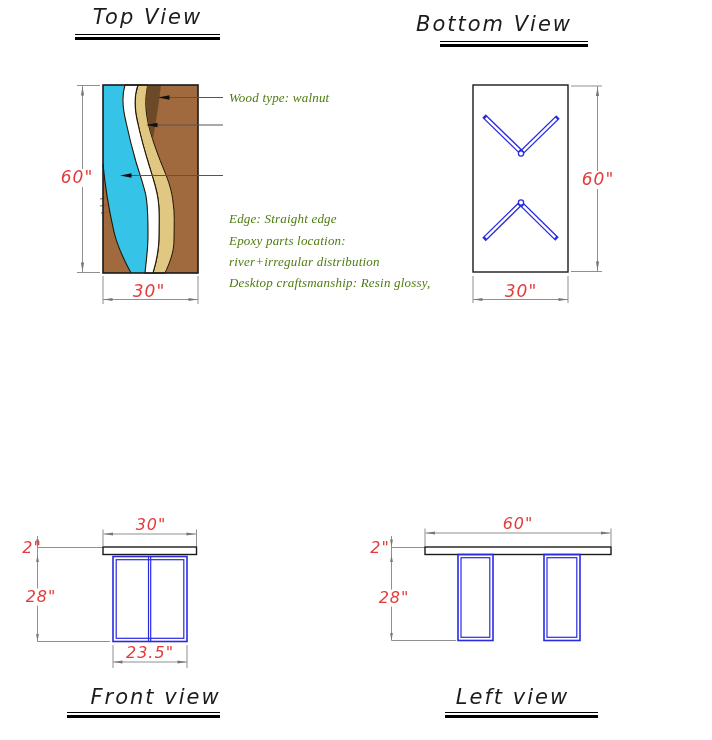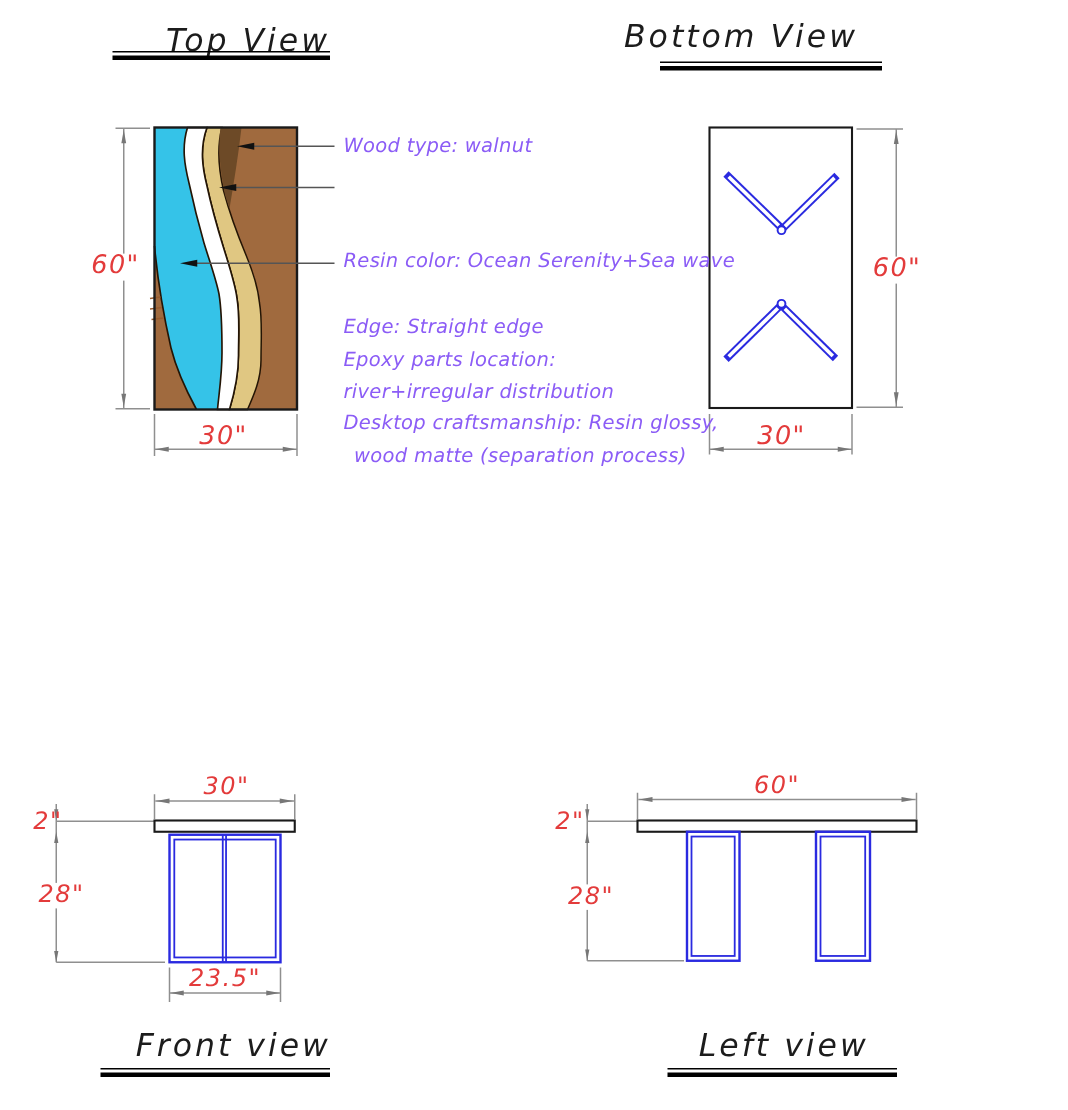--- a/index.html
+++ b/index.html
@@ -12,21 +12,21 @@
   .vtitle{
     position:absolute;font-style:italic;font-size:21px;color:#1c1c1c;
     letter-spacing:2px;text-align:center;white-space:nowrap;font-weight:400;
   }
   .title-underline{
     position:absolute;height:2.4px;
     border-top:1.2px solid #000;border-bottom:3.2px solid #000;
   }
   .ann{
     position:absolute;font-style:italic;font-size:13px;line-height:16px;
-    color:#8b5cf6;white-space:nowrap;letter-spacing:0.2px;
+    color:#4d7c0f;white-space:nowrap;letter-spacing:0.2px;font-family:Liberation Serif, serif;
   }
   .dimtext{
     position:absolute;transform:translate(-50%,-50%);
     font-style:italic;font-size:17px;line-height:1.05;letter-spacing:1px;
     color:#e33b3b;white-space:nowrap;padding:0 1px;
   }
   .dimtext.bg{background:#ffffff;}
   .dimtext.sm{font-size:16px;}
 </style>
 </head>
@@ -169,39 +169,37 @@
       <rect x="425" y="547" width="186" height="7.5" fill="#ffffff" stroke="#1a1a1a" stroke-width="1.4"></rect>
       <g fill="none" stroke="#2a2ae0">
         <rect x="458" y="554.5" width="35" height="86" stroke-width="1.6"></rect>
         <rect x="461" y="557.7" width="28.8" height="79.6" stroke-width="1.2"></rect>
         <rect x="544" y="554.5" width="36" height="86" stroke-width="1.6"></rect>
         <rect x="547" y="557.7" width="29.8" height="79.6" stroke-width="1.2"></rect>
       </g>
     </g>
   </svg>
 
-  <div class="vtitle" style="left:75px;top:15px;width:145px;text-align:right;">Top View</div>
+  <div class="vtitle" style="left:75px;top:5px;width:145px;">Top View</div>
   <div class="title-underline" style="left:75px;top:34px;width:145px;"></div>
 
   <div class="vtitle" style="left:416px;top:12px;width:148px;">Bottom View</div>
   <div class="title-underline" style="left:440px;top:41px;width:148px;"></div>
 
   <div class="vtitle" style="left:79px;top:685px;width:153px;">Front view</div>
   <div class="title-underline" style="left:67px;top:712px;width:153px;"></div>
 
-  <div class="vtitle" style="left:446px;top:685px;width:153px;">Left view</div>
+  <div class="vtitle" style="left:436px;top:685px;width:153px;">Left view</div>
   <div class="title-underline" style="left:445px;top:712px;width:153px;"></div>
 
   <div class="ann" style="left:229px;top:90px;">Wood type: walnut</div>
-  <div class="ann" style="left:229px;top:167px;">Resin color: Ocean Serenity+Sea wave</div>
   <div class="ann" style="left:229px;top:211px;">Edge: Straight edge</div>
   <div class="ann" style="left:229px;top:233px;">Epoxy parts location:</div>
   <div class="ann" style="left:229px;top:275px;">Desktop craftsmanship: Resin glossy,</div>
   <div class="ann" style="left:229px;top:254px;">river+irregular distribution</div>
-  <div class="ann" style="left:236px;top:297px;">wood matte (separation process)</div>
 
   <div class="dimtext bg" style="left:77px;top:178px;">60"</div>
   <div class="dimtext" style="left:149px;top:292px;">30"</div>
 
   <div class="dimtext bg" style="left:598px;top:180px;">60"</div>
   <div class="dimtext" style="left:521px;top:292px;">30"</div>
 
   <div class="dimtext sm" style="left:151px;top:525px;">30"</div>
   <div class="dimtext sm" style="left:32px;top:548px;">2"</div>
   <div class="dimtext sm bg" style="left:41px;top:597px;">28"</div>

